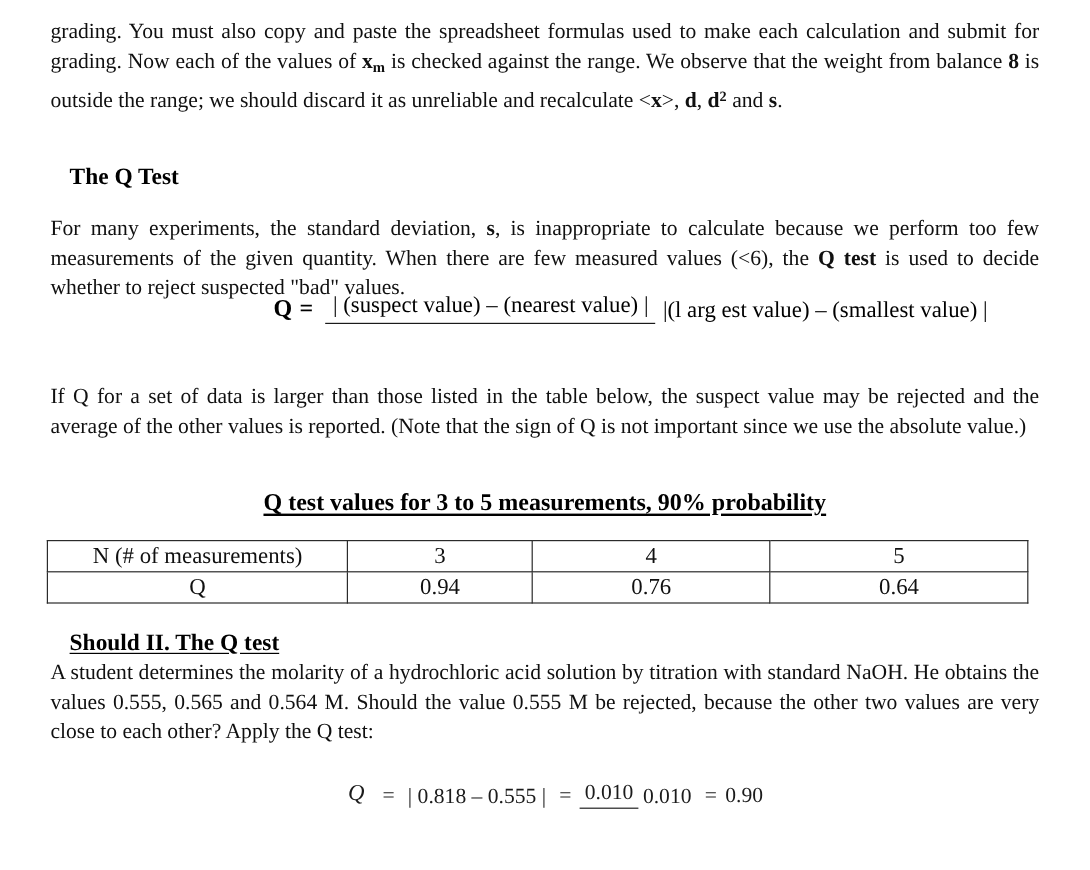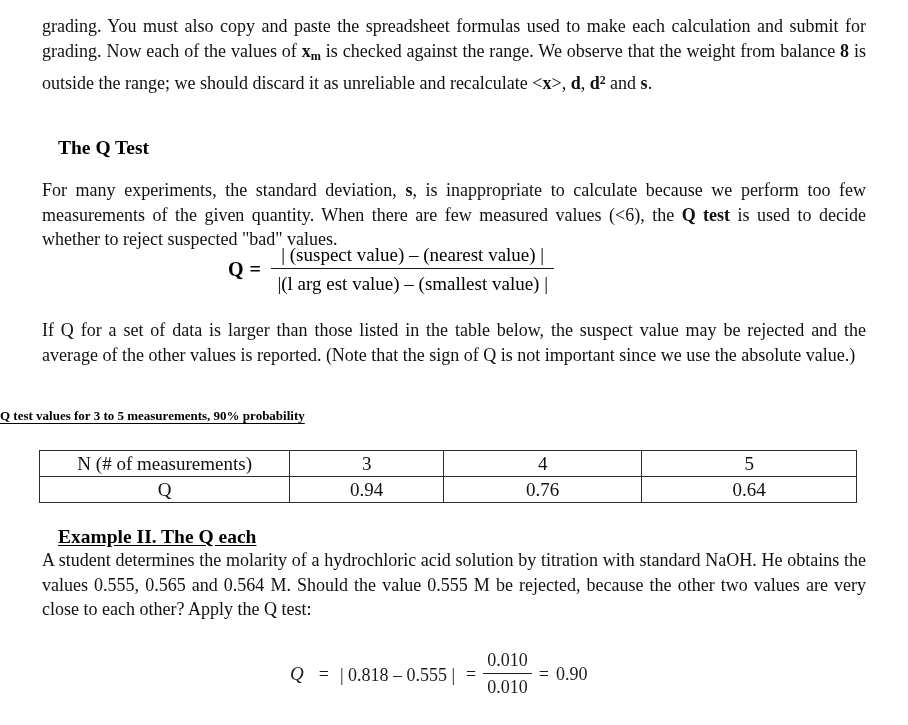--- a/index.html
+++ b/index.html
@@ -68,41 +68,41 @@
     font-size: 19px;
   }
   .formula-q .lhs {
     font-weight: bold;
     font-size: 20px;
     margin-right: 10px;
     letter-spacing: 0.5px;
   }
   .frac {
     display: inline-flex;
-    flex-direction: column;
+    flex-direction: row;
     text-align: center;
   }
   .frac .num {
     padding: 0 6px 2px 6px;
     border-bottom: 1.6px solid #1a1a1a;
     white-space: nowrap;
   }
   .frac .den {
     padding: 4px 6px 0 6px;
     white-space: nowrap;
   }
 
   
   .table-caption {
     position: absolute;
     top: 408px;
     left: 0;
     width: 908px;
-    text-align: left;
-    font-size: 13px;
+    text-align: center;
+    font-size: 20px;
     font-weight: bold;
     text-decoration: underline;
     text-underline-offset: 3px;
     color: #000;
   }
   table.qtable {
     position: absolute;
     top: 450px;
     left: 39px;
     width: 818px;
@@ -182,21 +182,21 @@
       </tr>
       <tr>
         <td class="label-col">Q</td>
         <td class="c3">0.94</td>
         <td class="c4">0.76</td>
         <td class="c5">0.64</td>
       </tr>
     </tbody>
   </table>
 
-  <div class="heading heading-example">Example II. The Q each</div>
+  <div class="heading heading-example">Should II. The Q test</div>
 
   <div class="body-text para-example-body">A student determines the molarity of a hydrochloric acid solution by titration with standard NaOH. He obtains the values 0.555, 0.565 and 0.564 M. Should the value 0.555 M be rejected, because the other two values are very close to each other? Apply the Q test:</div>
 
   <div class="formula-worked">
     <span class="qi">Q</span>
     <span class="eq">=</span>
     <span class="frac">
       <span class="den">| 0.818 – 0.555 |</span>
     </span>
     <span class="eq">=</span>

